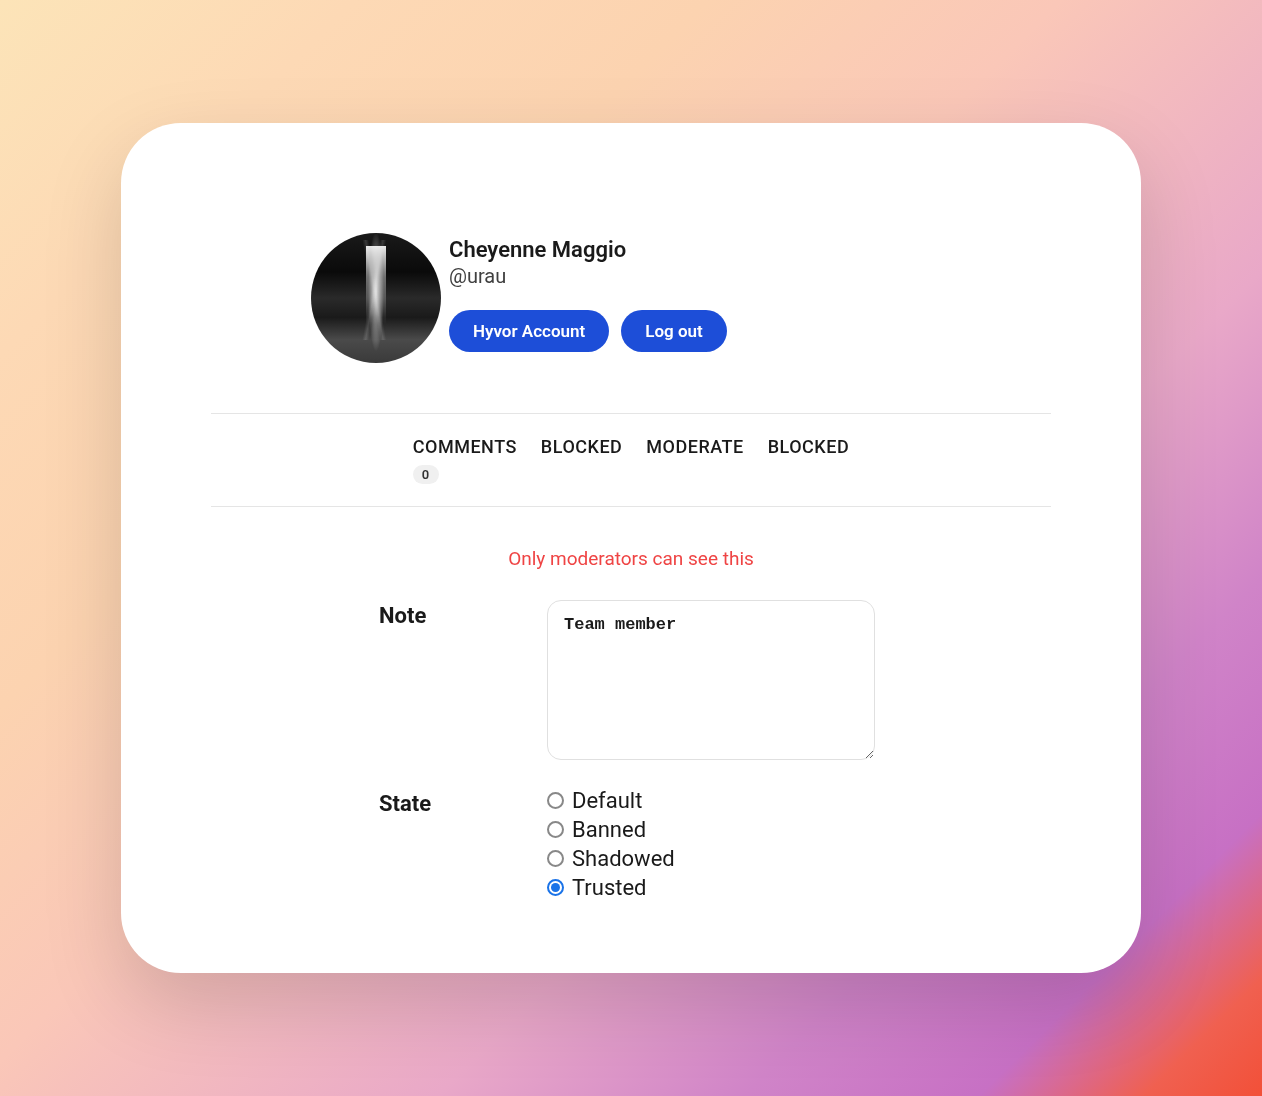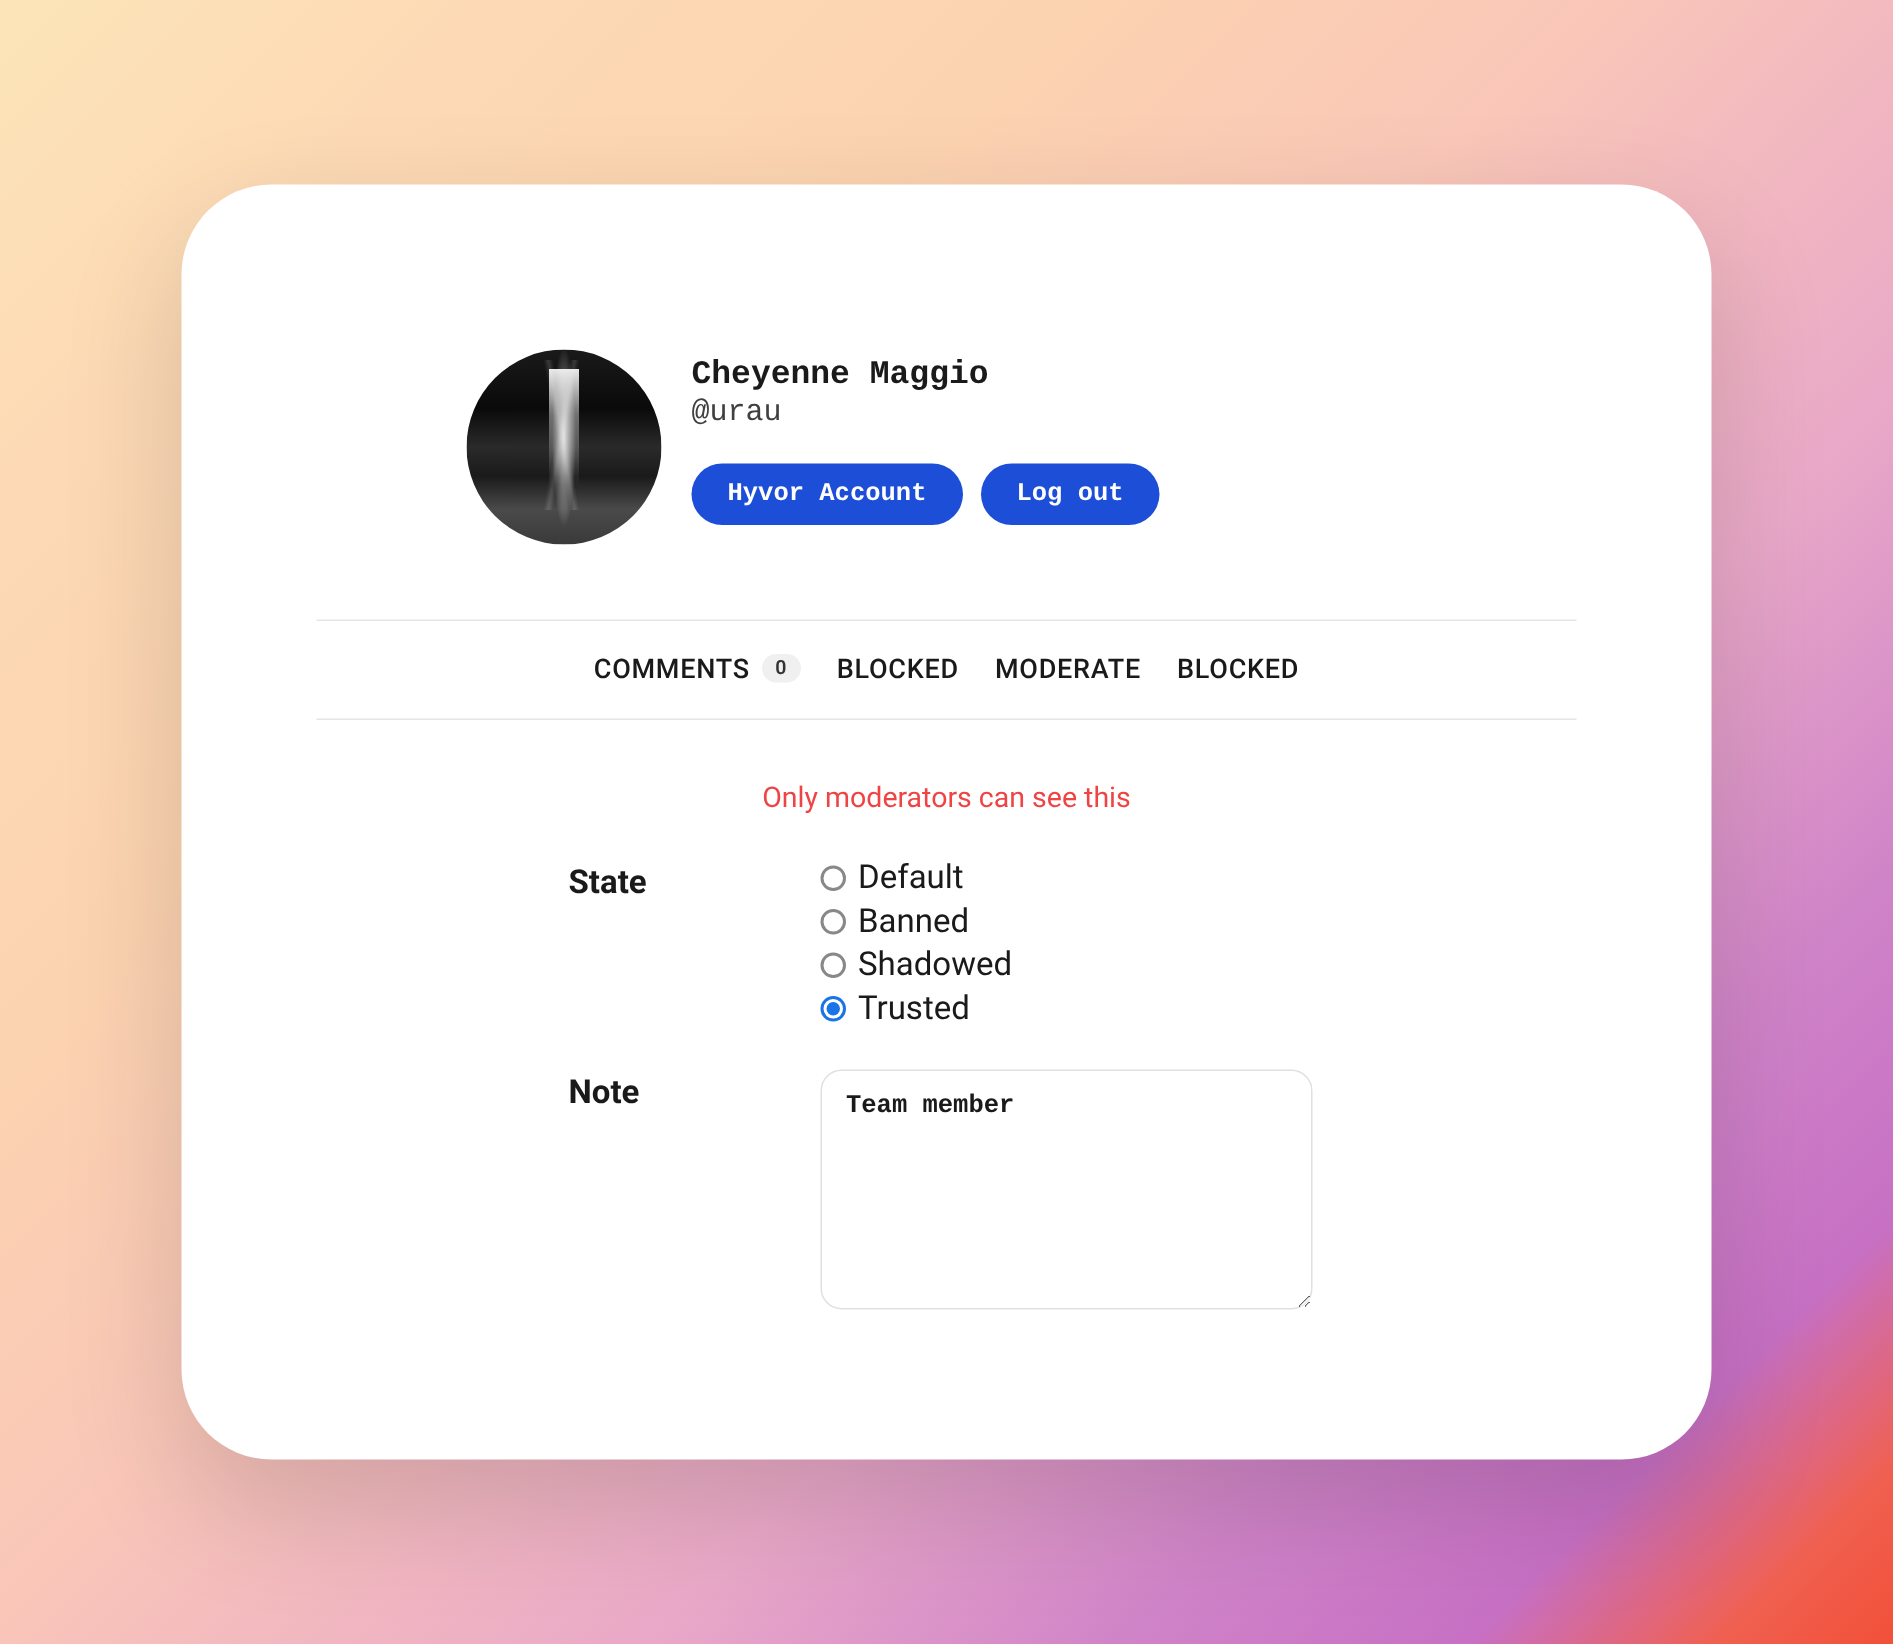--- a/index.html
+++ b/index.html
@@ -32,24 +32,23 @@
   background: #ffffff;
   border-radius: 60px;
   width: 1020px;
   height: 850px;
   box-shadow: 0 30px 80px rgba(0,0,0,0.15);
   padding: 110px 90px 60px 90px;
 }
 
 .profile-header {
   display: flex;
-  gap: 20px;
+  gap: 8px;
   padding-left: 100px;
   margin-bottom: 50px;
-  font-family: Liberation Mono, monospace;
 }
 
 .avatar {
   width: 130px;
   height: 130px;
   border-radius: 50%;
   background: radial-gradient(circle at 50% 30%, #fff 0%, #fff 3%, #888 8%, #222 25%, #111 50%, #000 70%);
   background-image: 
     radial-gradient(ellipse 8px 60px at 50% 45%, rgba(255,255,255,0.8) 0%, rgba(255,255,255,0) 100%),
     linear-gradient(180deg, #1a1a1a 0%, #0a0a0a 30%, #2a2a2a 50%, #1a1a1a 65%, #4a4a4a 82%, #3a3a3a 100%);
@@ -128,20 +127,21 @@
 
 .tab {
   font-size: 18px;
   font-weight: 500;
   letter-spacing: 0.5px;
   color: #1a1a1a;
   cursor: pointer;
   display: flex;
   align-items: flex-start;
   gap: 8px;
+  flex-direction: column;
 }
 
 .badge {
   background: #f0f0f0;
   color: #333;
   font-size: 13px;
   font-weight: 600;
   padding: 2px 9px;
   border-radius: 10px;
 }
@@ -253,20 +253,25 @@
       <div class="tab">MODERATE</div>
       <div class="tab">BLOCKED</div>
     </div>
   </div>
 
   <div class="mod-note">Only moderators can see this</div>
 
   <div class="form-section">
 
     <div class="form-row">
+      <div class="form-label">Note</div>
+      <textarea class="note-textarea" style="">Team member</textarea>
+    </div>
+
+    <div class="form-row">
       <div class="form-label">State</div>
       <div class="radio-group">
         <label class="radio-item">
           <span class="radio-circle"></span>
           <span class="radio-label">Default</span>
         </label>
         <label class="radio-item">
           <span class="radio-circle"></span>
           <span class="radio-label">Banned</span>
         </label>
@@ -274,20 +279,15 @@
           <span class="radio-circle"></span>
           <span class="radio-label">Shadowed</span>
         </label>
         <label class="radio-item">
           <span class="radio-circle checked"></span>
           <span class="radio-label">Trusted</span>
         </label>
       </div>
     </div>
 
-    <div class="form-row">
-      <div class="form-label">Note</div>
-      <textarea class="note-textarea" style="">Team member</textarea>
-    </div>
-
   </div>
 
 </div>
 
 </body></html>

